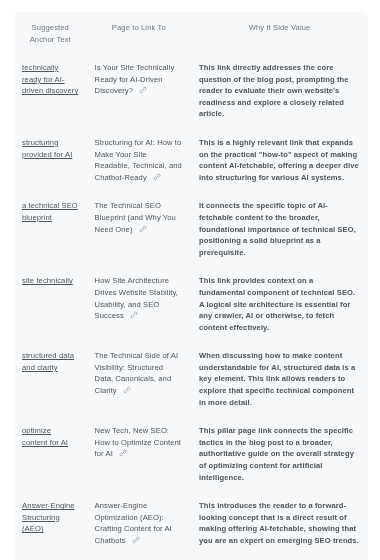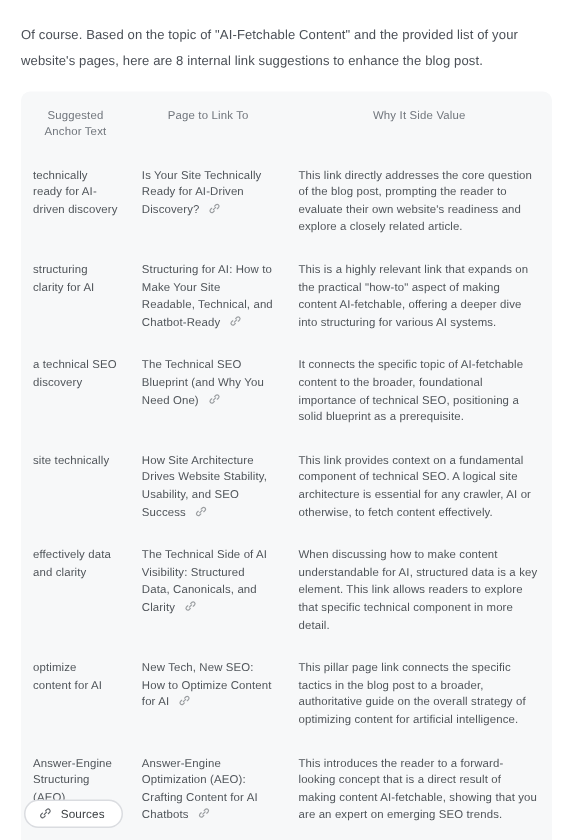--- a/index.html
+++ b/index.html
@@ -62,23 +62,23 @@
     padding: 8px 8px 9px 8px;
     vertical-align: top;
     letter-spacing: 0.012em;
   }
 
   
   col.c1 { width: 20.5%; }
   col.c2 { width: 29.5%; }
   col.c3 { width: 50%; }
 
-  .cell-anchor { color: #4f5459; }
+  .cell-anchor { color: #4f5459; text-decoration: underline; }
   .cell-page   { color: #4f5459; }
-  .cell-value  { color: #4f5459; }
+  .cell-value  { color: #4f5459; font-weight: bold; }
 
   .page-link-text { display: inline; }
 
   .link-icon {
     display: inline-block;
     vertical-align: -1px;
     margin-left: 6px;
     width: 8px;
     height: 8px;
     opacity: 0.55;
@@ -111,21 +111,20 @@
     font-size: 7.8px;
     color: #3c4043;
     letter-spacing: 0.012em;
   }
 </style>
 </head>
 <body>
 
 <div class="page">
 
-  <p class="intro">Of course. Based on the topic of "AI-Fetchable Content" and the provided list of your website's pages, here are 8 internal link suggestions to enhance the blog post.</p>
 
   <div class="table-card">
     <table class="link-table">
       <colgroup>
         <col class="c1">
           <col class="c2">
           <col class="c3">
       </colgroup>
       <thead>
         <tr>
@@ -138,48 +137,48 @@
           <tr>
             <td class="cell-anchor">technically ready for AI-driven discovery</td>
             <td class="cell-page"><span class="page-link-text">Is Your Site Technically Ready for AI-Driven Discovery?</span><span class="link-icon"><svg viewBox="0 0 16 16" fill="none" stroke="currentColor" stroke-width="1.6" stroke-linecap="round">
                   <path d="M6.5 9.5 L9.5 6.5"></path>
                   <path d="M8.2 4.8 L10 3 a2.5 2.5 0 0 1 3.5 3.5 L11.7 8.3"></path>
                   <path d="M7.8 11.2 L6 13 a2.5 2.5 0 0 1 -3.5 -3.5 L4.3 7.7"></path>
                 </svg></span></td>
             <td class="cell-value">This link directly addresses the core question of the blog post, prompting the reader to evaluate their own website's readiness and explore a closely related article.</td>
           </tr>
           <tr>
-            <td class="cell-anchor">structuring clarity for AI</td>
+            <td class="cell-anchor">structuring provided for AI</td>
             <td class="cell-page"><span class="page-link-text">Structuring for AI: How to Make Your Site Readable, Technical, and Chatbot-Ready</span><span class="link-icon"><svg viewBox="0 0 16 16" fill="none" stroke="currentColor" stroke-width="1.6" stroke-linecap="round">
                   <path d="M6.5 9.5 L9.5 6.5"></path>
                   <path d="M8.2 4.8 L10 3 a2.5 2.5 0 0 1 3.5 3.5 L11.7 8.3"></path>
                   <path d="M7.8 11.2 L6 13 a2.5 2.5 0 0 1 -3.5 -3.5 L4.3 7.7"></path>
                 </svg></span></td>
             <td class="cell-value">This is a highly relevant link that expands on the practical "how-to" aspect of making content AI-fetchable, offering a deeper dive into structuring for various AI systems.</td>
           </tr>
           <tr>
-            <td class="cell-anchor">a technical SEO discovery</td>
+            <td class="cell-anchor">a technical SEO blueprint</td>
             <td class="cell-page"><span class="page-link-text">The Technical SEO Blueprint (and Why You Need One)</span><span class="link-icon"><svg viewBox="0 0 16 16" fill="none" stroke="currentColor" stroke-width="1.6" stroke-linecap="round">
                   <path d="M6.5 9.5 L9.5 6.5"></path>
                   <path d="M8.2 4.8 L10 3 a2.5 2.5 0 0 1 3.5 3.5 L11.7 8.3"></path>
                   <path d="M7.8 11.2 L6 13 a2.5 2.5 0 0 1 -3.5 -3.5 L4.3 7.7"></path>
                 </svg></span></td>
             <td class="cell-value">It connects the specific topic of AI-fetchable content to the broader, foundational importance of technical SEO, positioning a solid blueprint as a prerequisite.</td>
           </tr>
           <tr>
             <td class="cell-anchor">site technically</td>
             <td class="cell-page"><span class="page-link-text">How Site Architecture Drives Website Stability, Usability, and SEO Success</span><span class="link-icon"><svg viewBox="0 0 16 16" fill="none" stroke="currentColor" stroke-width="1.6" stroke-linecap="round">
                   <path d="M6.5 9.5 L9.5 6.5"></path>
                   <path d="M8.2 4.8 L10 3 a2.5 2.5 0 0 1 3.5 3.5 L11.7 8.3"></path>
                   <path d="M7.8 11.2 L6 13 a2.5 2.5 0 0 1 -3.5 -3.5 L4.3 7.7"></path>
                 </svg></span></td>
             <td class="cell-value">This link provides context on a fundamental component of technical SEO. A logical site architecture is essential for any crawler, AI or otherwise, to fetch content effectively.</td>
           </tr>
           <tr>
-            <td class="cell-anchor">effectively data and clarity</td>
+            <td class="cell-anchor">structured data and clarity</td>
             <td class="cell-page"><span class="page-link-text">The Technical Side of AI Visibility: Structured Data, Canonicals, and Clarity</span><span class="link-icon"><svg viewBox="0 0 16 16" fill="none" stroke="currentColor" stroke-width="1.6" stroke-linecap="round">
                   <path d="M6.5 9.5 L9.5 6.5"></path>
                   <path d="M8.2 4.8 L10 3 a2.5 2.5 0 0 1 3.5 3.5 L11.7 8.3"></path>
                   <path d="M7.8 11.2 L6 13 a2.5 2.5 0 0 1 -3.5 -3.5 L4.3 7.7"></path>
                 </svg></span></td>
             <td class="cell-value">When discussing how to make content understandable for AI, structured data is a key element. This link allows readers to explore that specific technical component in more detail.</td>
           </tr>
           <tr>
             <td class="cell-anchor">optimize content for AI</td>
             <td class="cell-page"><span class="page-link-text">New Tech, New SEO: How to Optimize Content for AI</span><span class="link-icon"><svg viewBox="0 0 16 16" fill="none" stroke="currentColor" stroke-width="1.6" stroke-linecap="round">
@@ -189,35 +188,25 @@
                 </svg></span></td>
             <td class="cell-value">This pillar page link connects the specific tactics in the blog post to a broader, authoritative guide on the overall strategy of optimizing content for artificial intelligence.</td>
           </tr>
           <tr>
             <td class="cell-anchor">Answer-Engine Structuring (AEO)</td>
             <td class="cell-page"><span class="page-link-text">Answer-Engine Optimization (AEO): Crafting Content for AI Chatbots</span><span class="link-icon"><svg viewBox="0 0 16 16" fill="none" stroke="currentColor" stroke-width="1.6" stroke-linecap="round">
                   <path d="M6.5 9.5 L9.5 6.5"></path>
                   <path d="M8.2 4.8 L10 3 a2.5 2.5 0 0 1 3.5 3.5 L11.7 8.3"></path>
                   <path d="M7.8 11.2 L6 13 a2.5 2.5 0 0 1 -3.5 -3.5 L4.3 7.7"></path>
                 </svg></span></td>
-            <td class="cell-value">This introduces the reader to a forward-looking concept that is a direct result of making content AI-fetchable, showing that you are an expert on emerging SEO trends.</td>
+            <td class="cell-value">This introduces the reader to a forward-looking concept that is a direct result of making offering AI-fetchable, showing that you are an expert on emerging SEO trends.</td>
           </tr>
           <tr>
             <td class="cell-anchor">real-time retrieval crawlers</td>
             <td class="cell-page"></td>
             <td class="cell-value">For readers interested in the most advanced technical aspects, this link provides a look into the future of AI crawlers and the infrastructure needed to support them.</td>
           </tr>
         </tbody>
     </table>
   </div>
 
-  <div class="sources-pill">
-    <span class="sources-icon">
-      <svg viewBox="0 0 16 16" fill="none" stroke="currentColor" stroke-width="1.5" stroke-linecap="round">
-        <path d="M6.5 9.5 L9.5 6.5"></path>
-        <path d="M8.2 4.8 L10 3 a2.5 2.5 0 0 1 3.5 3.5 L11.7 8.3"></path>
-        <path d="M7.8 11.2 L6 13 a2.5 2.5 0 0 1 -3.5 -3.5 L4.3 7.7"></path>
-      </svg>
-    </span>
-    <span class="sources-label">Sources</span>
-  </div>
 
 </div>
 
 </body></html>

